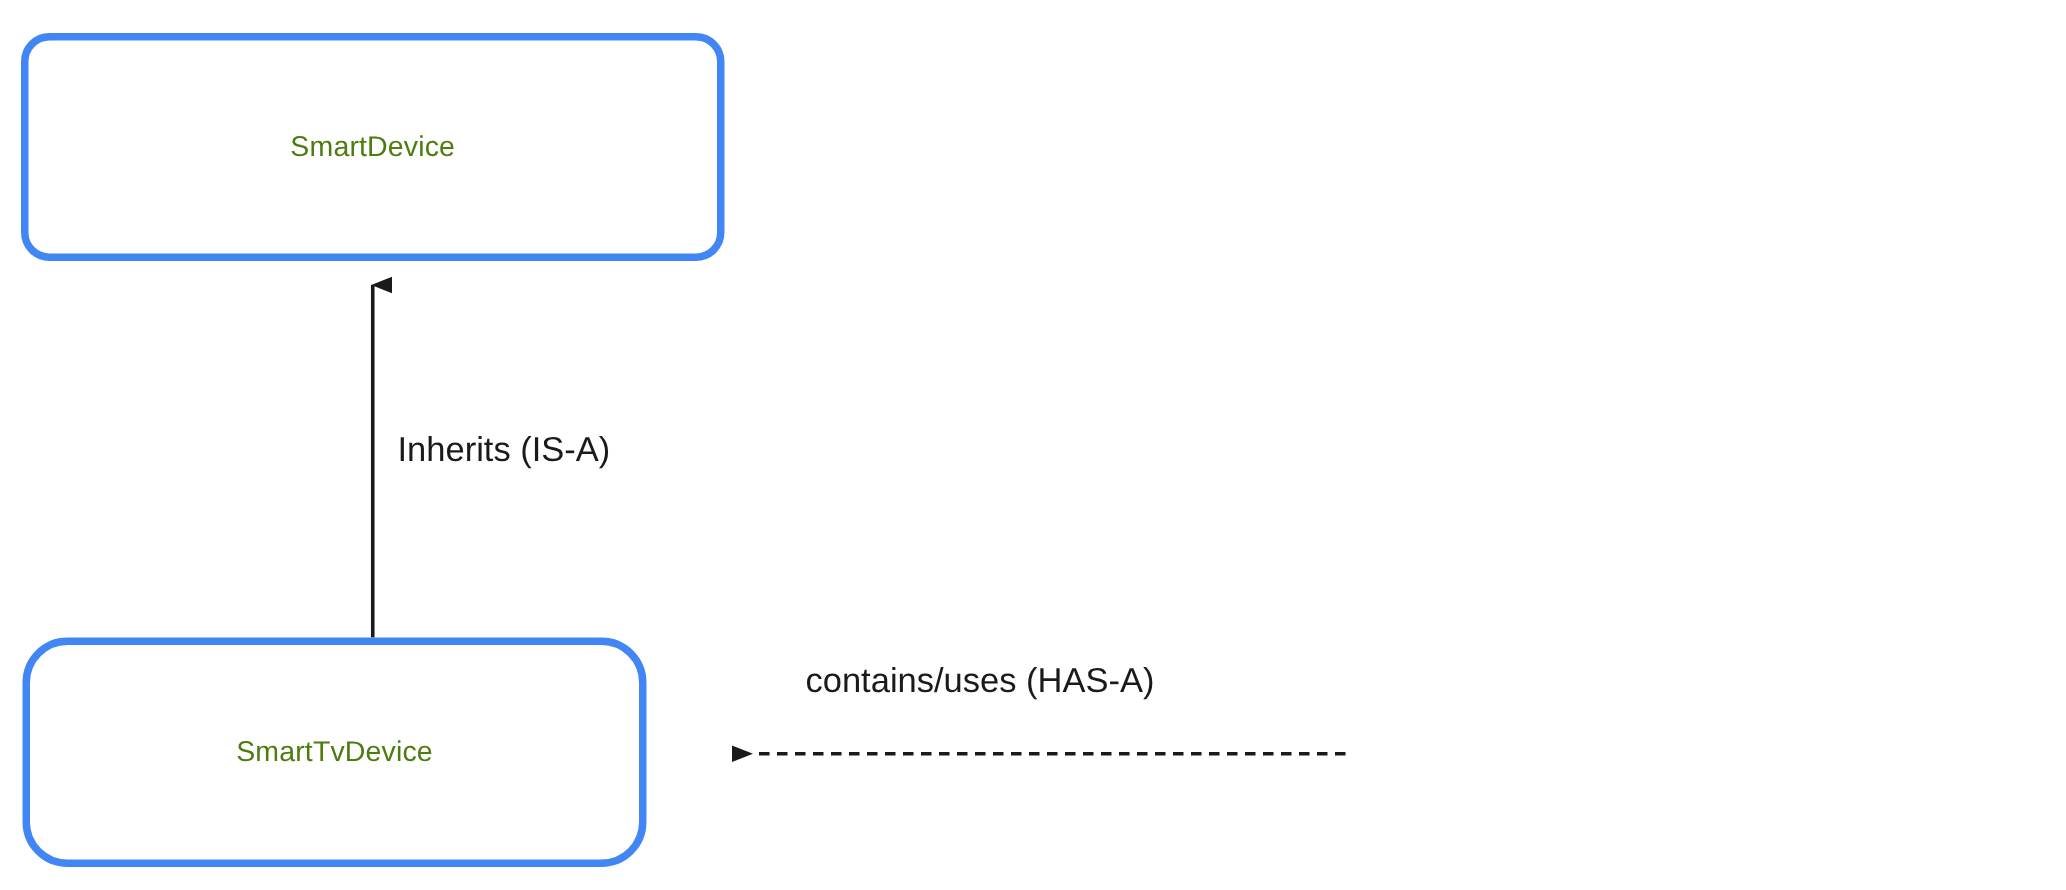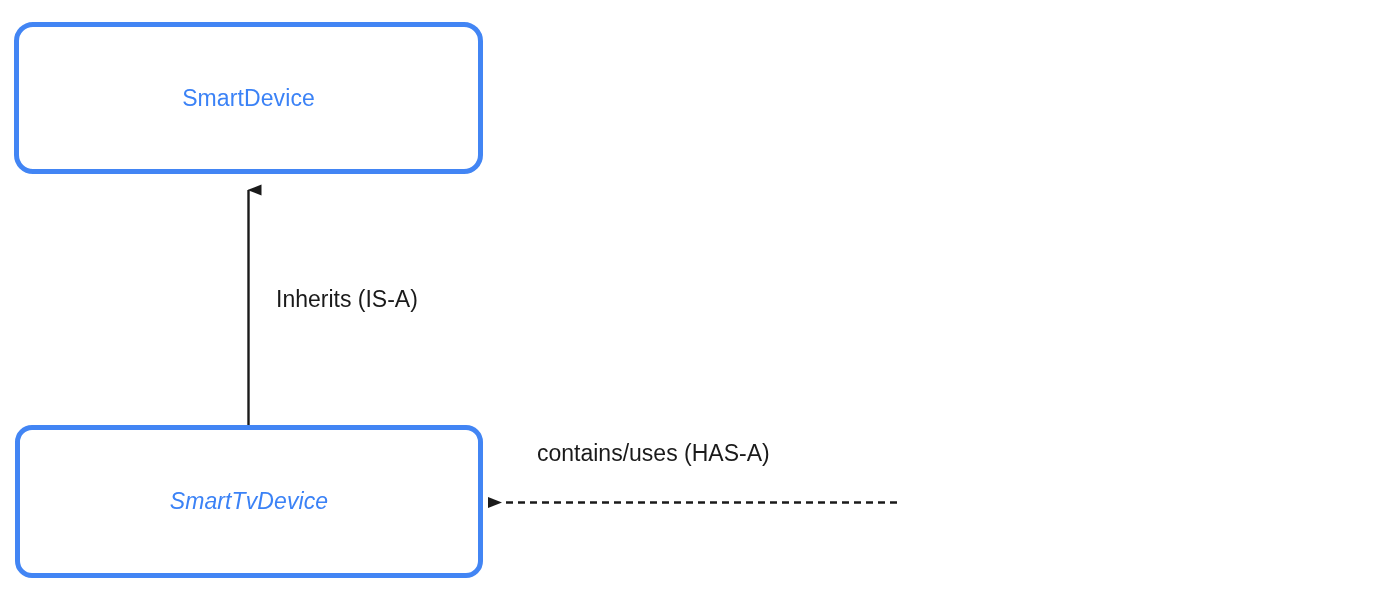--- a/index.html
+++ b/index.html
@@ -23,22 +23,22 @@
     position: absolute;
     box-sizing: border-box;
     background: #ffffff;
     border-style: solid;
     display: flex;
     align-items: center;
     justify-content: center;
   }
   .node-label {
     font-family: "Liberation Sans", sans-serif;
-    color: #3b82f6;
-    font-size: 23px;
+    color: #4d7c0f;
+    font-size: 19px;
     line-height: 1;
     letter-spacing: 0.1px;
     white-space: nowrap;
     text-align: left;
   }
   .edge-label {
     position: absolute;
     font-family: "Liberation Sans", sans-serif;
     color: #1a1a1a;
     font-size: 23px;
@@ -60,40 +60,39 @@
     top: 22px;
     width: 469px;
     height: 152px;
     border-width: 5px;
     border-color: #4285f4;
     border-radius: 19px;
   }
   #node-smarttvdevice {
     left: 15px;
     top: 425px;
-    width: 468px;
+    width: 416px;
     height: 153px;
     border-width: 5px;
     border-color: #4285f4;
-    border-radius: 17px;
-    font-style: italic;
+    border-radius: 30px;
   }
   #node-smarthome {
     left: 896px;
     top: 424px;
     width: 466px;
     height: 154px;
     border-width: 5px;
     border-color: #4285f4;
     border-radius: 19px;
   }
 
   
   #label-inherits {
-    left: 276px;
+    left: 265px;
     top: 288px;
   }
   #label-contains {
     left: 537px;
     top: 442px;
   }
 </style>
 </head>
 <body>
 

